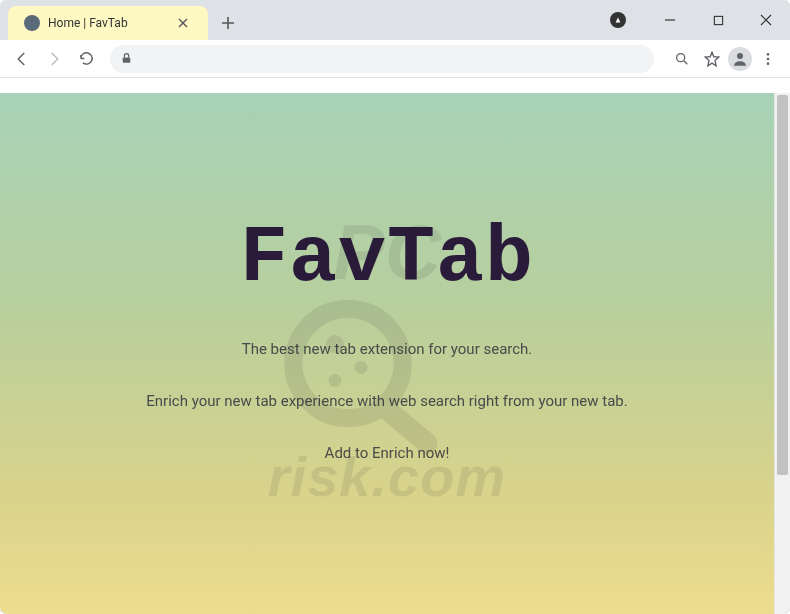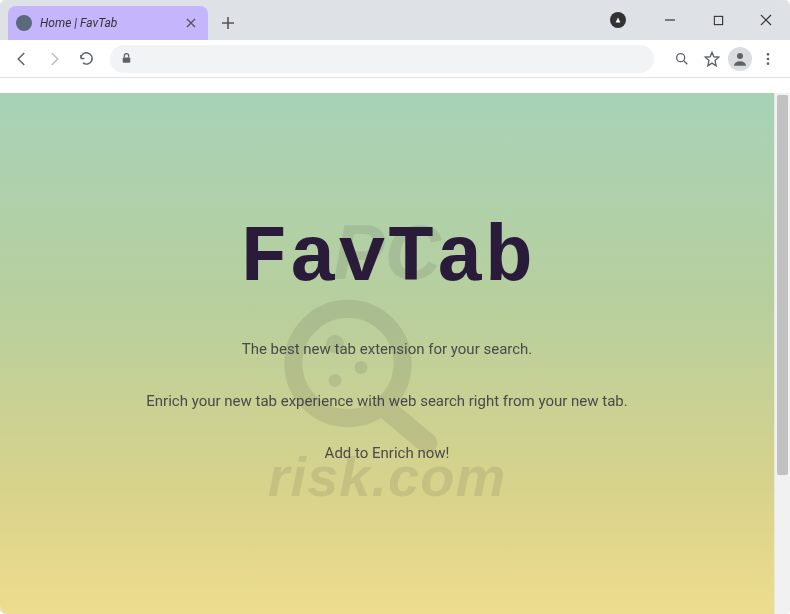--- a/index.html
+++ b/index.html
@@ -1,20 +1,20 @@
 <!DOCTYPE html>
 <html><head>
   <meta charset="utf-8">
   <style>
     * { margin: 0; padding: 0; box-sizing: border-box; }
     body { font-family: -apple-system, BlinkMacSystemFont, "Segoe UI", Roboto, Arial, sans-serif; width: 790px; height: 614px; overflow: hidden; background: #fff; border-radius: 8px; box-shadow: 0 0 0 1px #ddd; position: relative; }
     
     
     .titlebar { height: 40px; background: #dee1e6; display: flex; align-items: flex-end; padding-left: 8px; position: relative; }
-    .tab { background: #c4b5fd; height: 34px; min-width: 200px; border-radius: 8px 8px 0 0; display: flex; align-items: center; padding: 0 8px; gap: 8px; font-size: 12px; color: #333; position: relative; font-style: italic; }
+    .tab { background: #fef9c3; height: 34px; min-width: 200px; border-radius: 8px 8px 0 0; display: flex; align-items: center; padding: 0 16px; gap: 8px; font-size: 12px; color: #333; position: relative; }
     .favicon { width: 16px; height: 16px; border-radius: 50%; background: #5a6a7a; display: inline-block; }
     .tab-title { flex: 1; white-space: nowrap; overflow: hidden; }
     .tab-close { color: #555; font-size: 14px; cursor: pointer; padding: 0 4px; }
     .new-tab { width: 28px; height: 28px; display: flex; align-items: center; justify-content: center; color: #555; font-size: 18px; margin-left: 6px; margin-bottom: 3px; cursor: pointer; border-radius: 50%; }
     .window-controls { position: absolute; right: 2px; top: 0; height: 40px; display: flex; align-items: center; gap: 4px;}
     .win-btn { width: 44px; height: 28px; display: flex; align-items: center; justify-content: center; color: #333; cursor: pointer; }
     .chromium-badge { width: 16px; height: 16px; border-radius: 50%; background: #333; color: #fff; display: flex; align-items: center; justify-content: center; font-size: 8px; margin-right: 18px;}
 
     
     .toolbar { height: 38px; background: #fff; border-bottom: 1px solid #e1e1e1; display: flex; align-items: center; padding: 0 8px; gap: 4px; }

